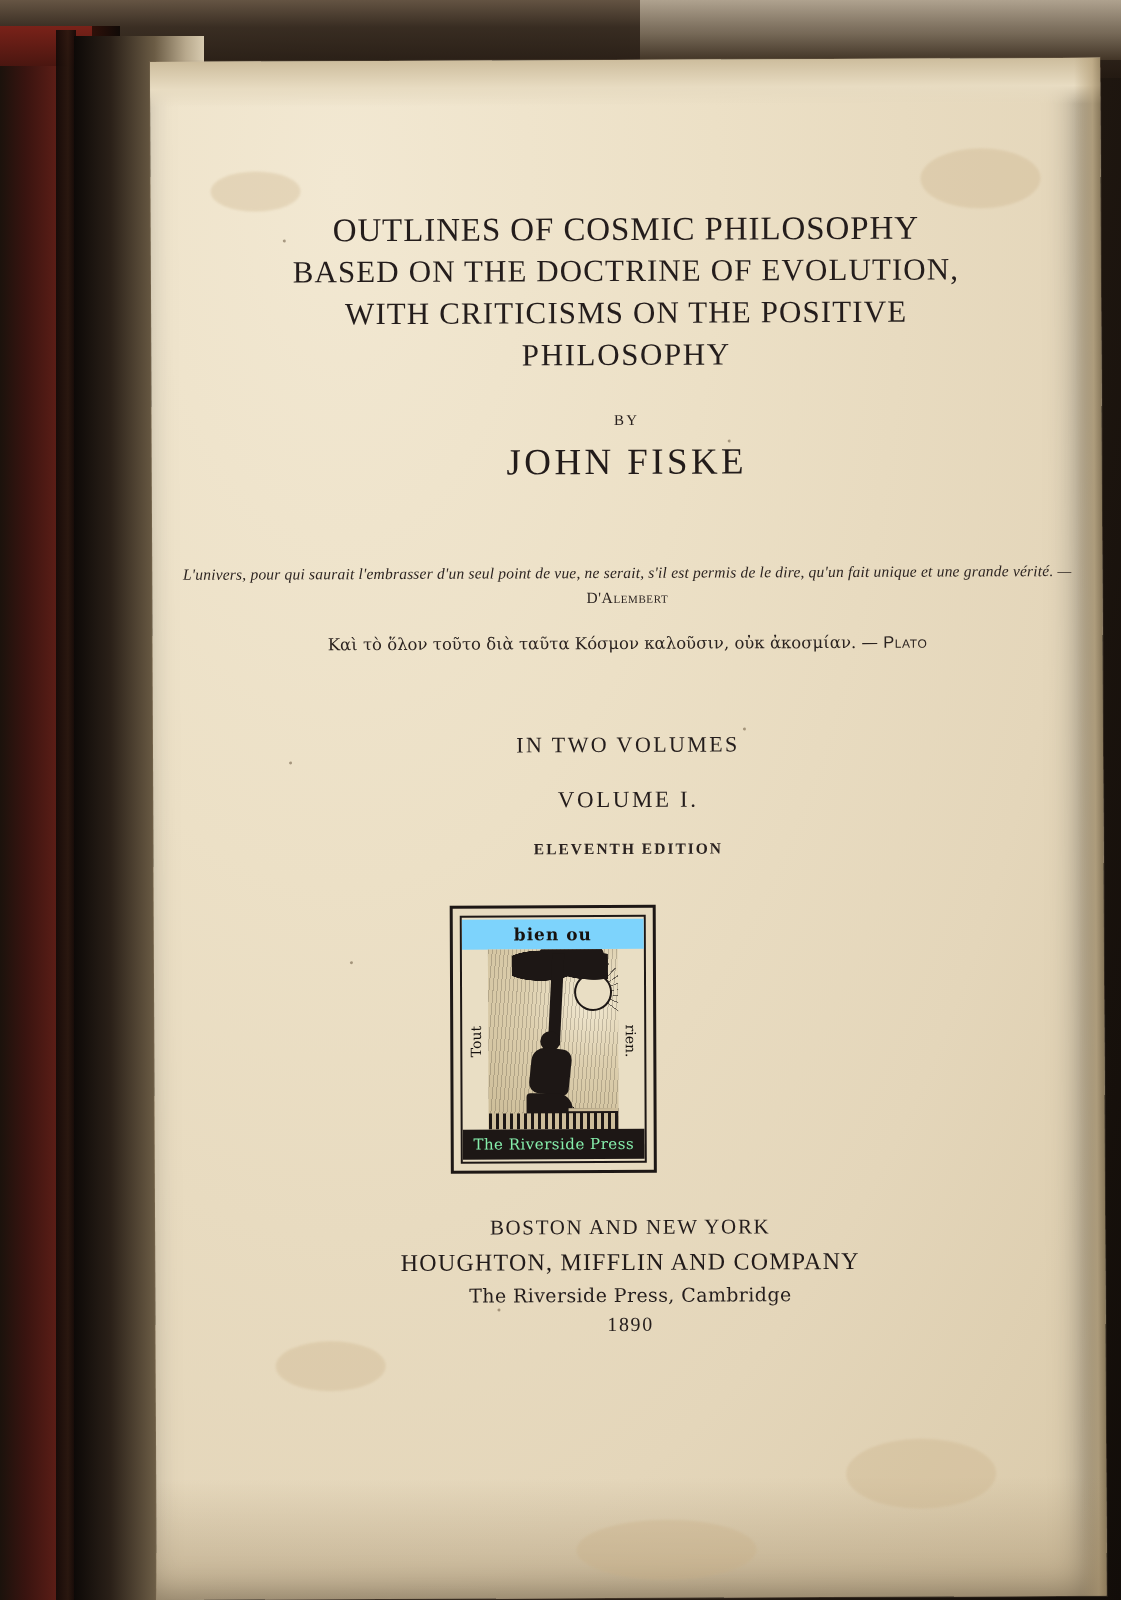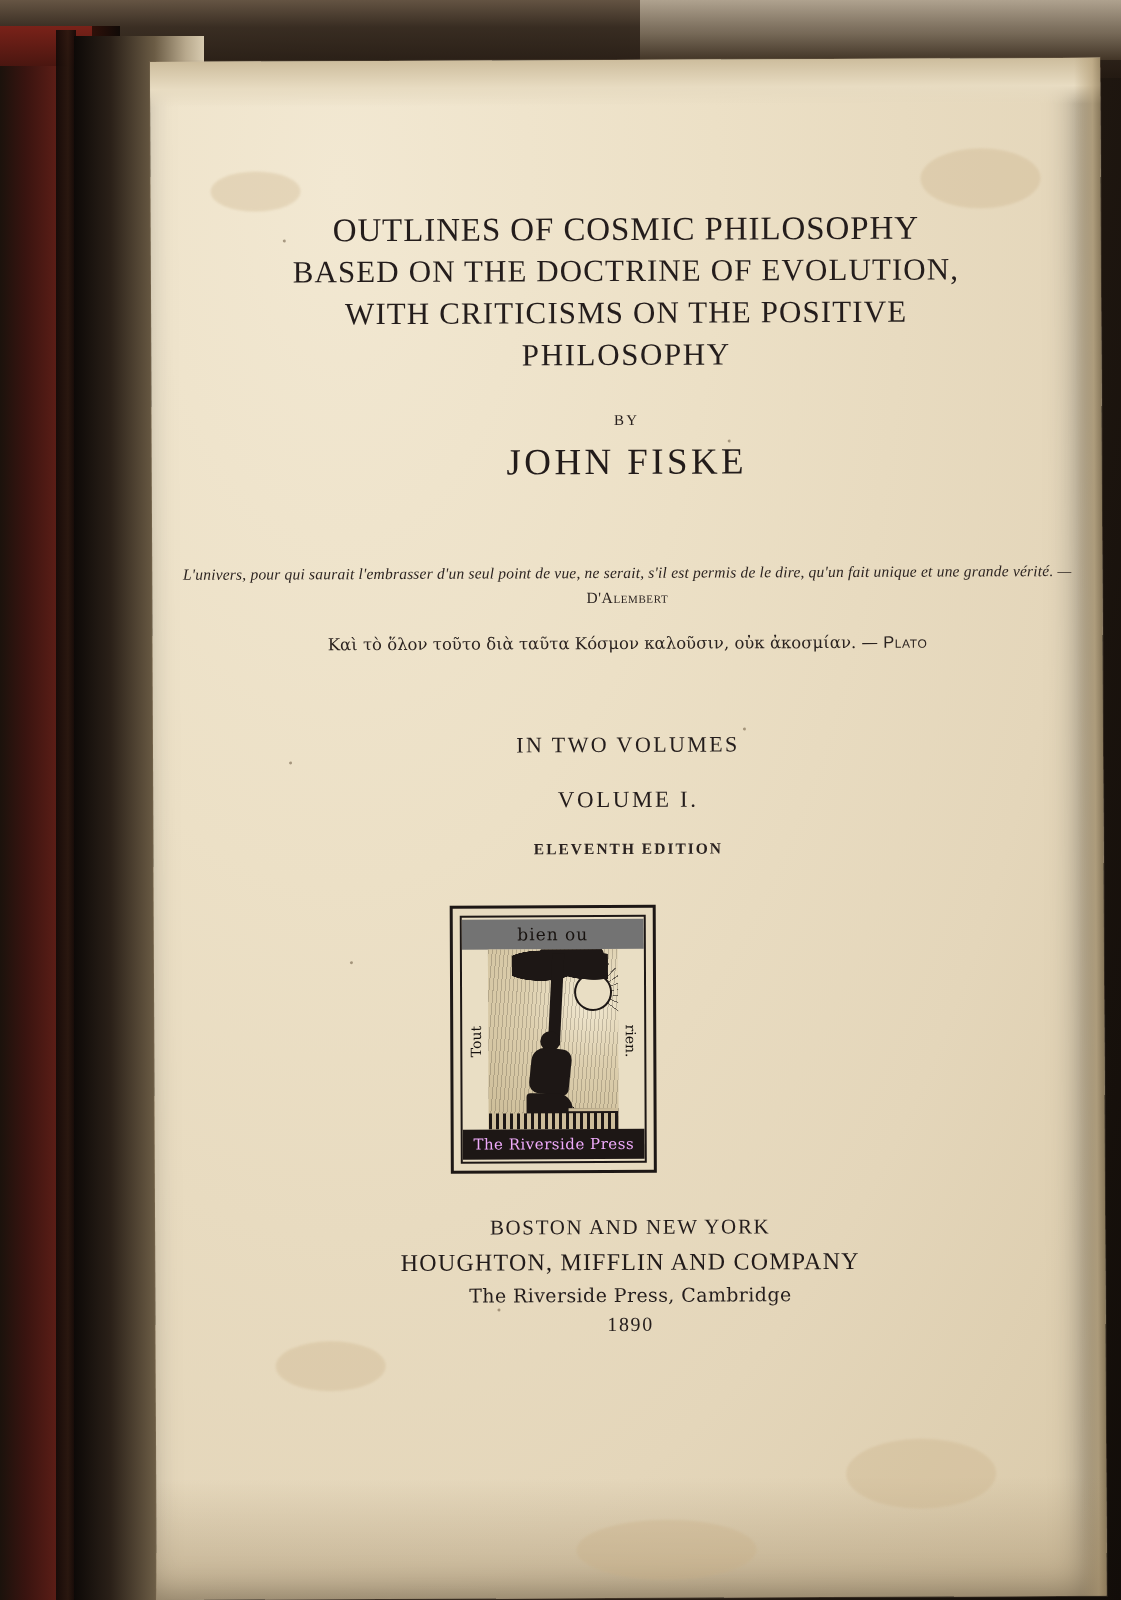--- a/index.html
+++ b/index.html
@@ -225,26 +225,27 @@
     left: 0; width: 100%; height: 30px;
     color: #17120f;
     font-family: "DejaVu Serif", serif;
     font-size: 17px;
     text-align: center;
     line-height: 30px;
     letter-spacing: 1px;
   }
   .dev-top {
     top: 2px;
-    background: #737373;
+    background: #7dd3fc;
+    font-weight: bold;
   }
   .dev-bottom {
     bottom: 2px;
     background: #1d1715;
-    color: #f0abfc;
+    color: #86efac;
     font-size: 15px;
     letter-spacing: .5px;
   }
   .dev-side {
     position: absolute;
     top: 30px; height: 188px; width: 26px;
     font-family: "DejaVu Serif", serif;
     font-size: 14px;
     color: #17120f;
     display: flex; align-items: center; justify-content: center;

